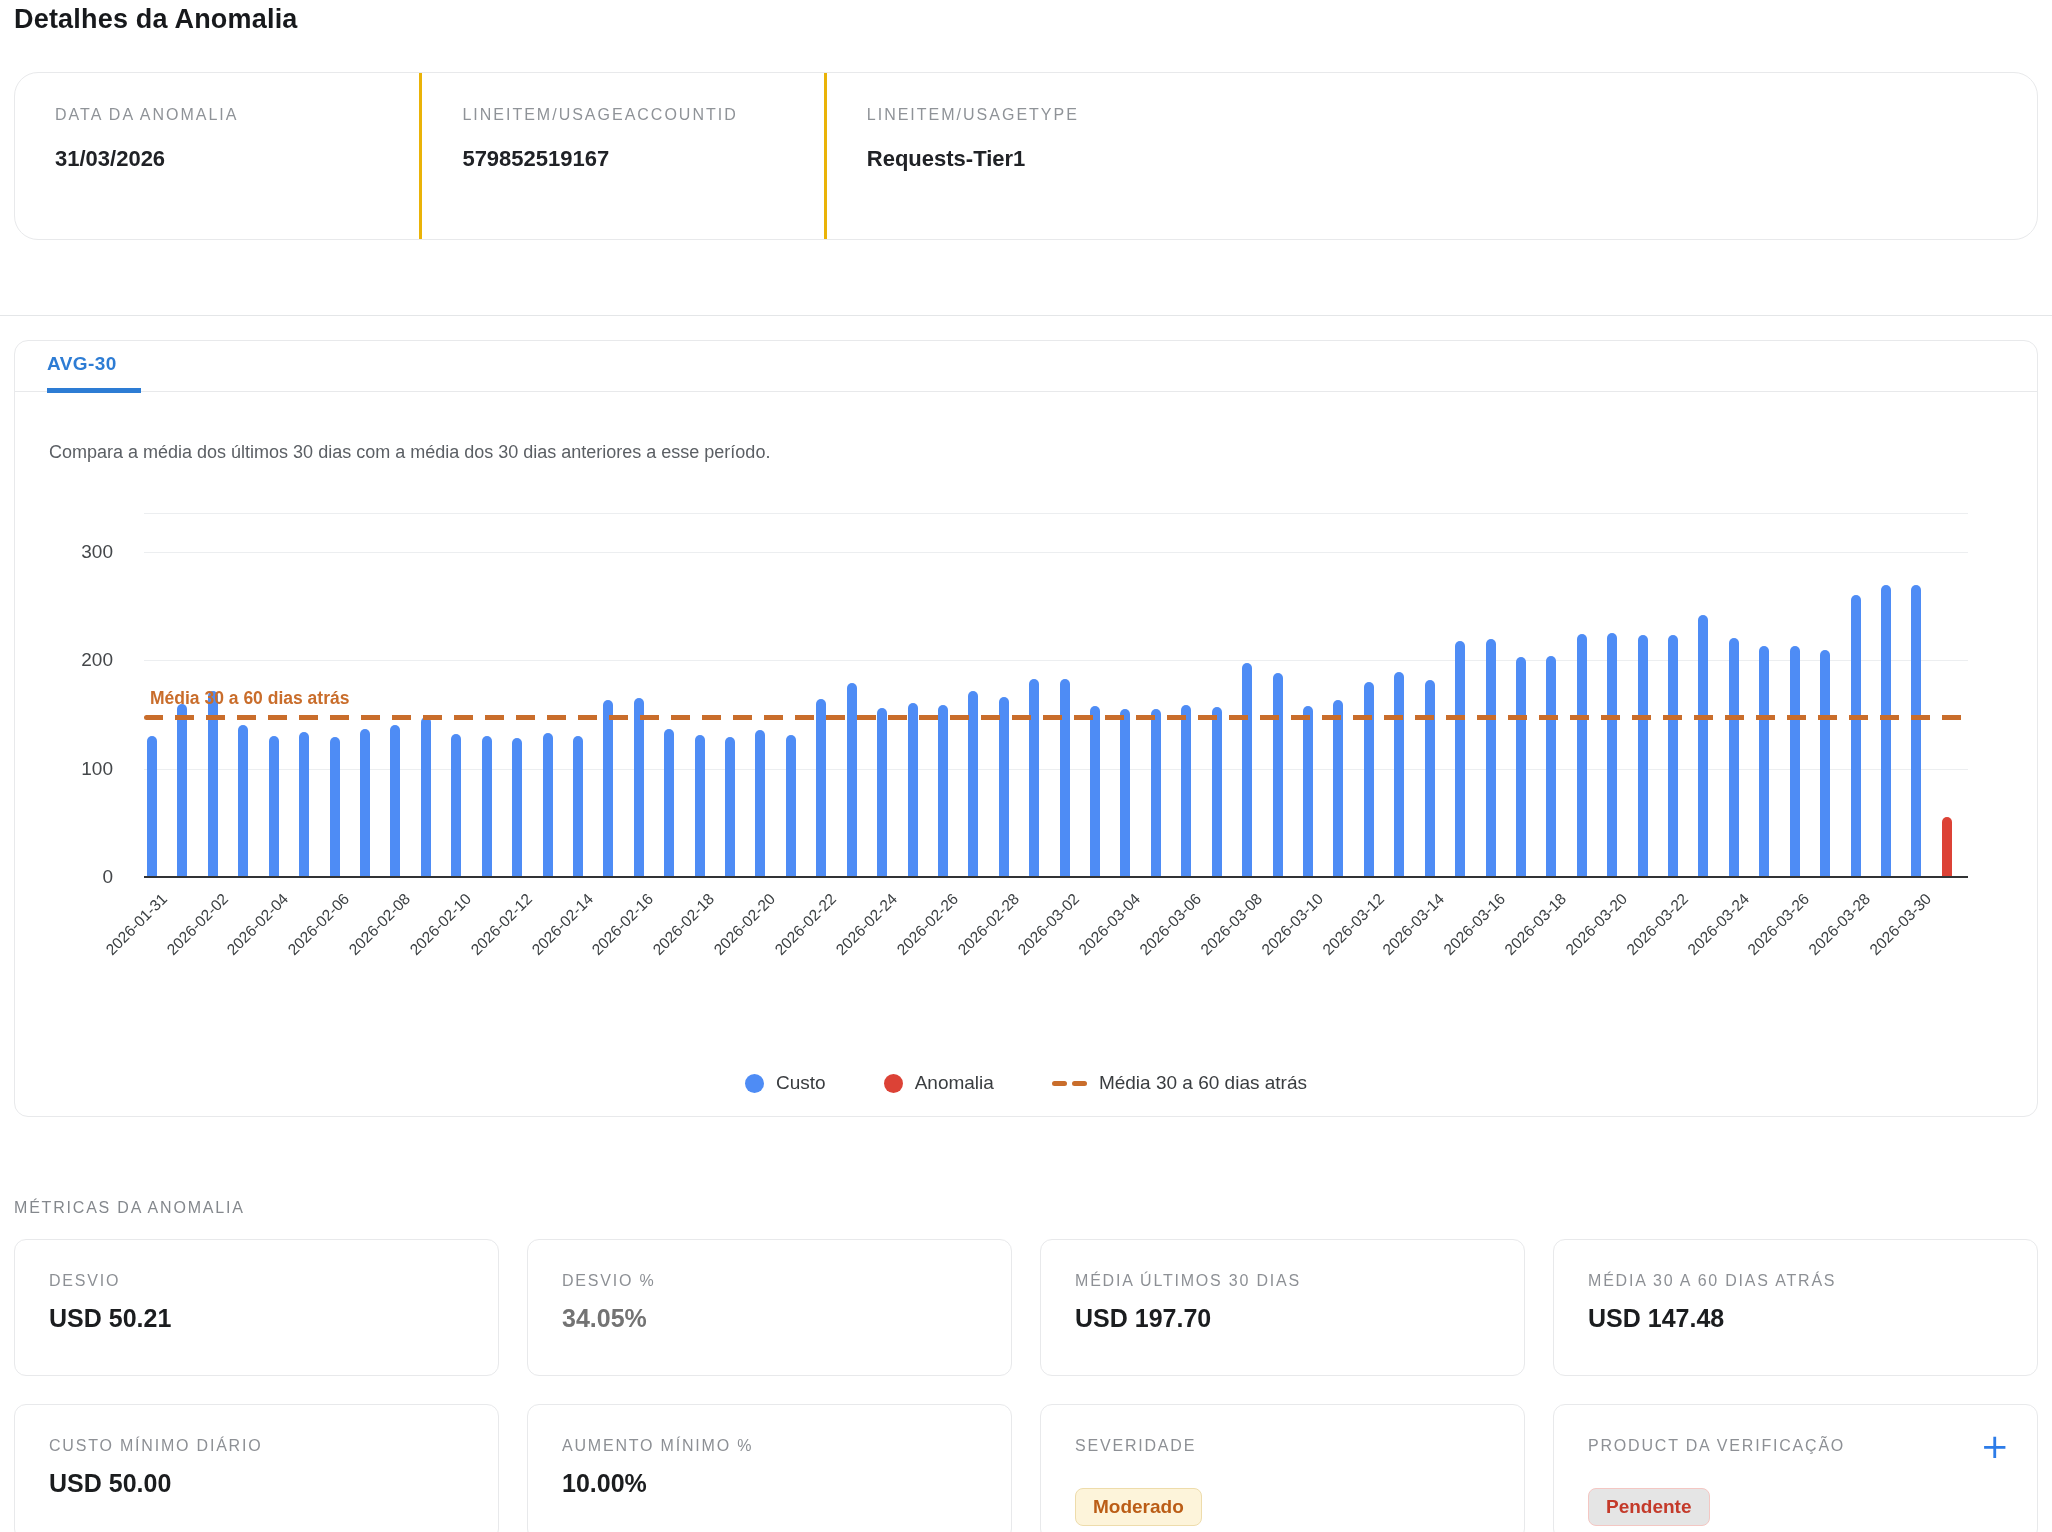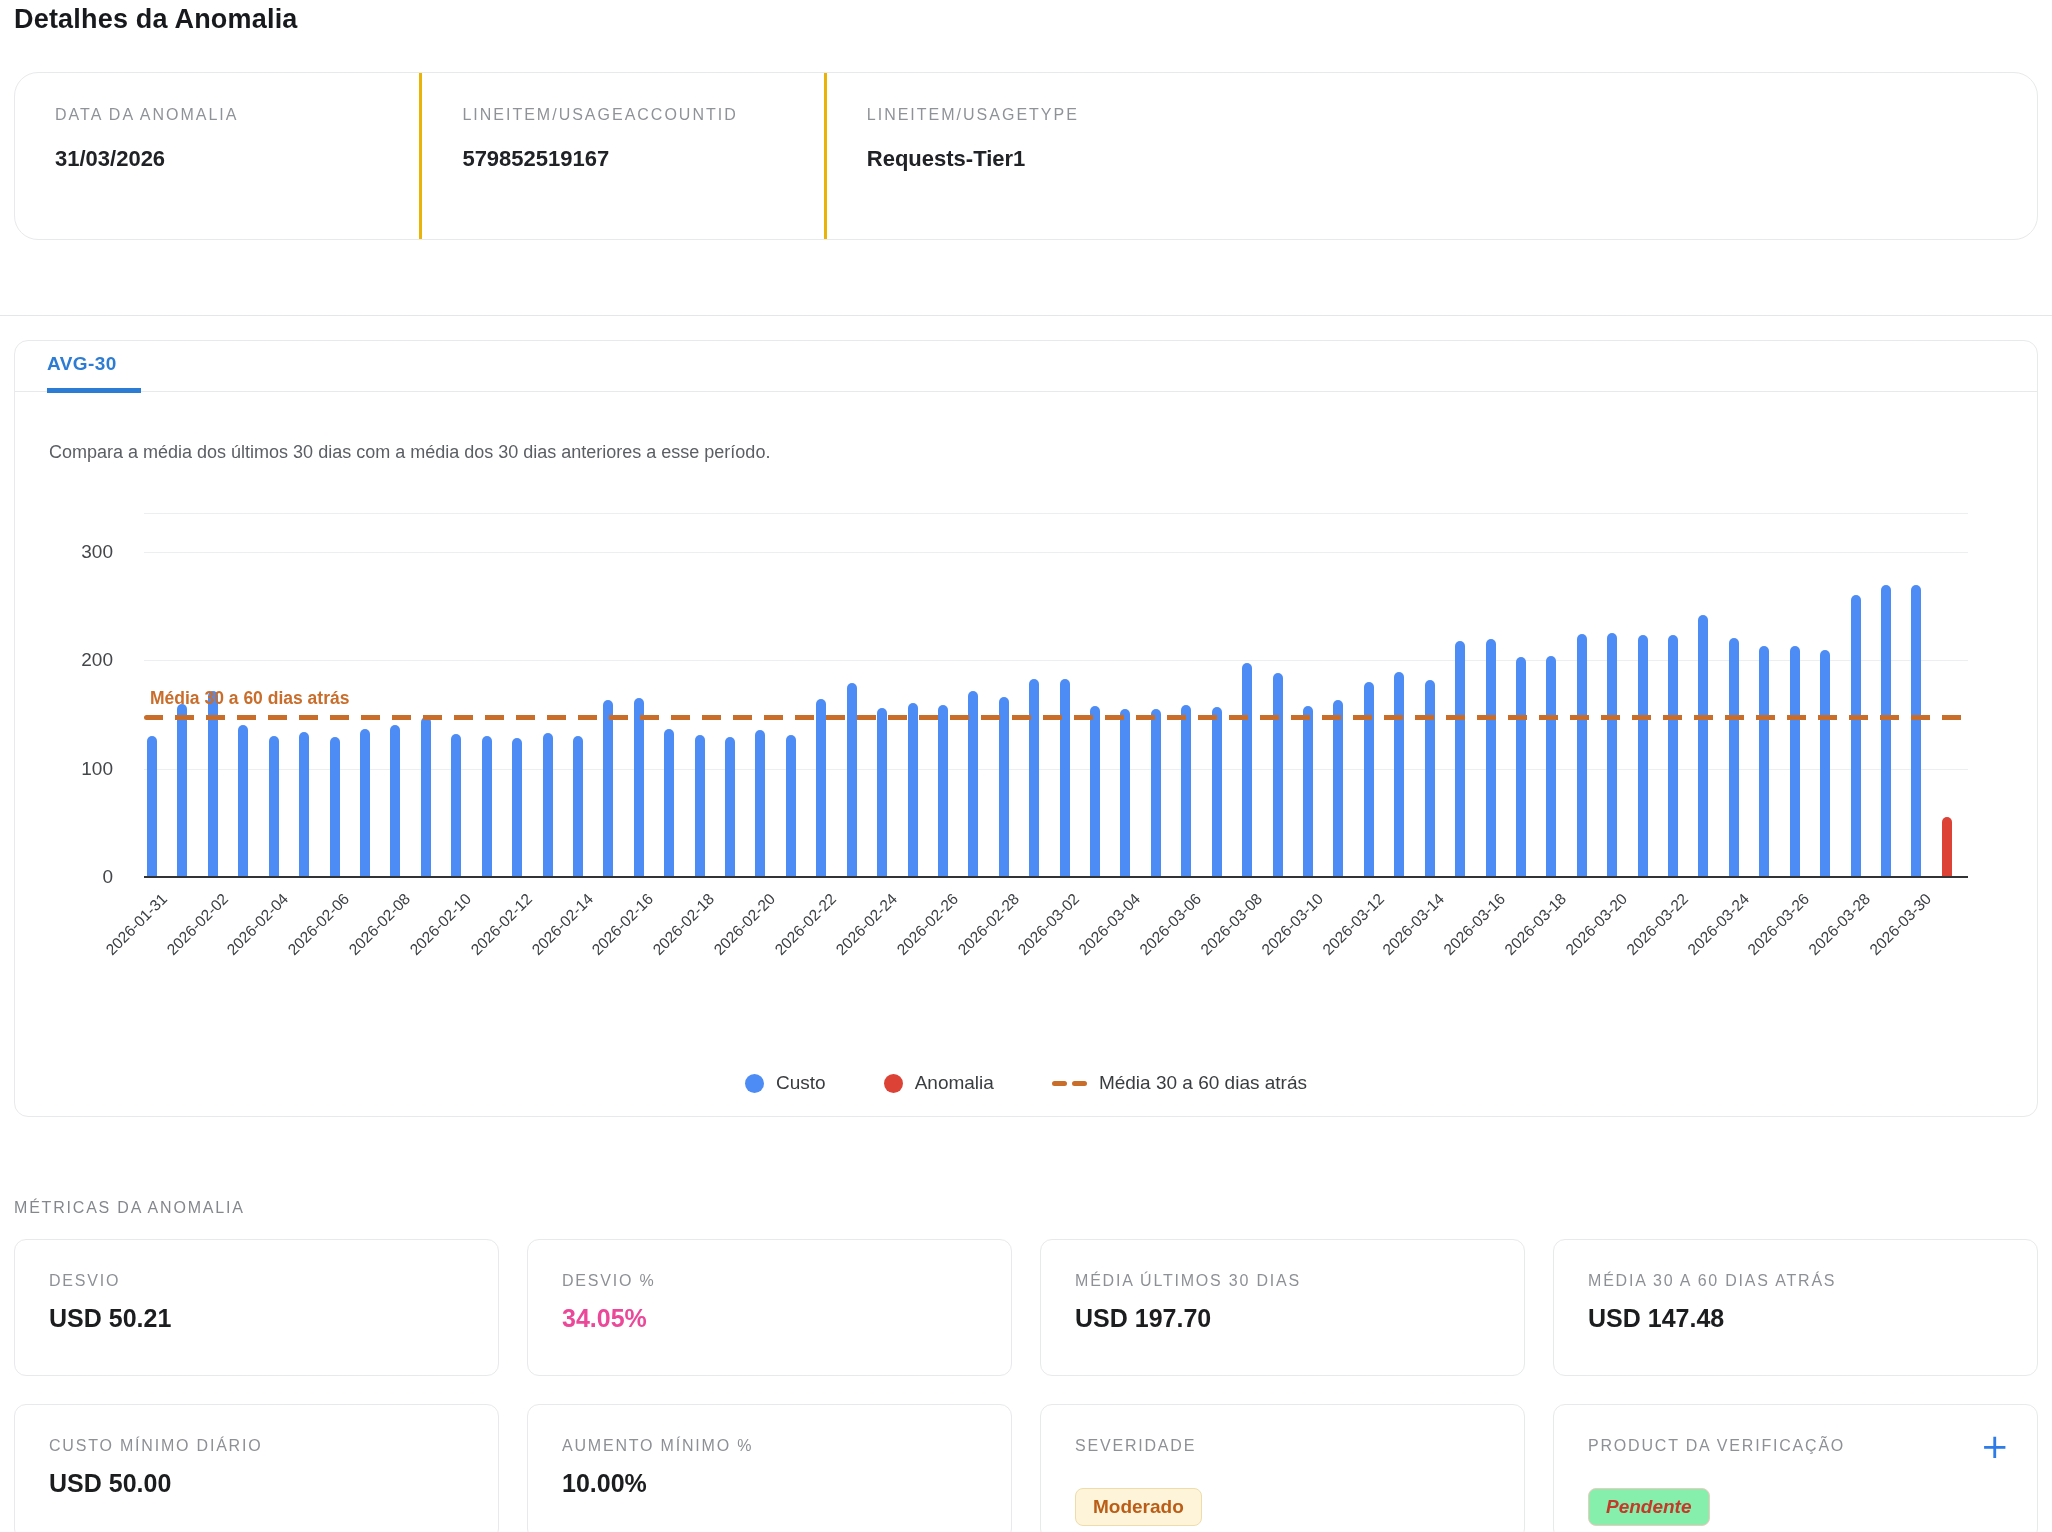--- a/index.html
+++ b/index.html
@@ -64,24 +64,24 @@
 
   
   .metrics-title { margin-top:82px; font-size:16px; letter-spacing:1.8px; color:#84888d; font-weight:500; }
   .metrics-grid { display:grid; grid-template-columns:repeat(4,1fr); gap:28px; margin-top:22px; }
   .metric-card {
     border:1px solid #e8e9eb; border-radius:12px; padding:32px 34px;
     height:137px; position:relative; background:#fff;
   }
   .metric-label { font-size:16px; letter-spacing:1.8px; color:#8d9095; font-weight:500; }
   .metric-value { margin-top:14px; font-size:25px; font-weight:700; color:#1b1d1f; }
-  .metric-value.red { color:#ec4899; }
+  .metric-value.red { color:#737373; }
   .badge { display:inline-block; margin-top:15px; padding:7px 17px; border-radius:8px; font-size:19px; font-weight:700; }
   .badge.warning { color:#bb5d16; background:#fdf4da; border:1.5px solid #eedcab; }
-  .badge.danger  { color:#c43a2a; background:#86efac; border:1.5px solid #f4c7c3;font-style:italic; }
+  .badge.danger  { color:#c43a2a; background:#e5e5e5; border:1.5px solid #f4c7c3; }
   .plus-btn {
     position:absolute; top:24px; right:28px; color:#2d7ce8; font-size:34px;
     font-weight:400; line-height:1; cursor:pointer; font-family:"DejaVu Sans", sans-serif;
   }
 </style>
 </head>
 <body>
 
 <div class="page-title">Detalhes da Anomalia</div>
 

